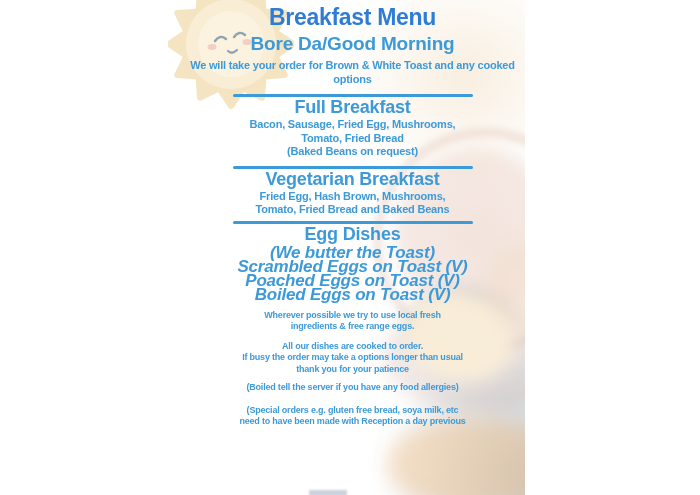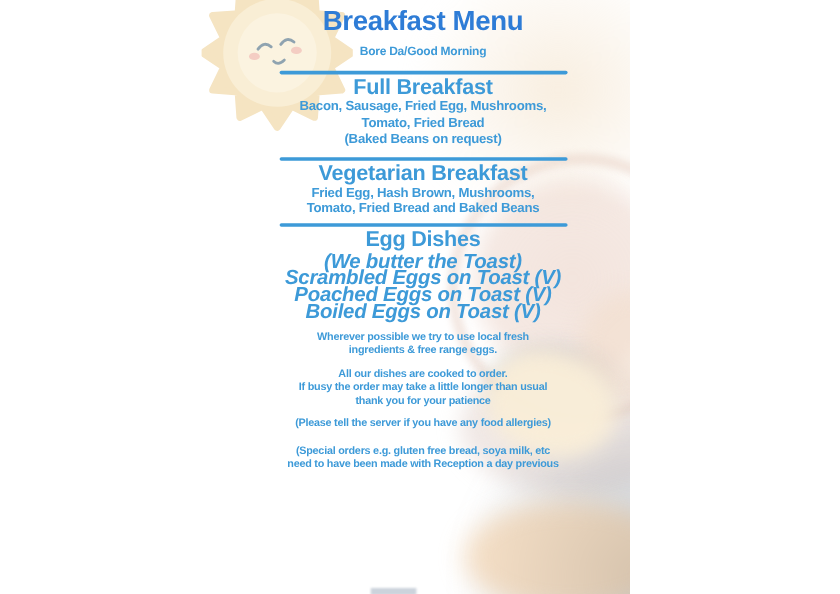--- a/index.html
+++ b/index.html
@@ -25,21 +25,21 @@
   .cutoff-shape{position:absolute;left:309px;top:490px;width:38px;height:6px;
     background:rgba(110,130,155,.35);filter:blur(1px);z-index:3;}
 
   .sun{position:absolute;left:168px;top:-20px;z-index:1;}
 
   
   .col{position:absolute;left:180px;top:0;width:345px;z-index:2;text-align:center;
     color:var(--body-blue,#3d9ad8);font-weight:700;letter-spacing:-0.2px;}
   .col *{margin:0;white-space:pre-line;}
   .title{margin-top:5px;font-size:23px;line-height:25px;letter-spacing:-0.3px;color:var(--title-blue,#2e7cd6);}
-  .subtitle{margin-top:7px;font-size:10px;line-height:14px;}
+  .subtitle{margin-top:7px;font-size:19px;line-height:14px;}
   .body-txt{font-size:11px;line-height:13.5px;}
   .intro1{margin-top:11px;}
   .intro2{margin-top:8px;}
   .divider{height:3px;width:240px;margin:0 auto;border-radius:2px;background:var(--divider-blue,#3d9ad8);}
   .d1{margin-top:8px;}
   .d2{margin-top:7px;}
   .d3{margin-top:4px;}
   .sec-head{margin-top:3px;font-size:18px;line-height:14px;}
   .items{margin-top:4px;}
   .egg-items{margin-top:5px;font-size:17px;line-height:14px;font-style:italic;}
@@ -74,20 +74,22 @@
     <path d="M66,57 Q71,50 77,55" fill="none" stroke="#8fa3b0" stroke-width="2.4" stroke-linecap="round"></path>
     <path d="M60,71 Q64,75 69,70" fill="none" stroke="#8fa3b0" stroke-width="2.2" stroke-linecap="round"></path>
     <ellipse cx="44" cy="67" rx="4.5" ry="3" fill="#f2c6bd" opacity="0.85"></ellipse>
     <ellipse cx="79" cy="62" rx="4.5" ry="3" fill="#f2c6bd" opacity="0.85"></ellipse>
   </svg>
 
   <div class="col">
     <h1 class="title">Breakfast Menu</h1>
     <h2 class="subtitle">Bore Da/Good Morning</h2>
 
+    <p class="body-txt intro2">We will take your order for Brown &amp; White Toast and any cooked
+options</p>
 
     <div class="divider d1"></div>
     <h3 class="sec-head">Full Breakfast</h3>
     <p class="body-txt items">Bacon, Sausage, Fried Egg, Mushrooms,
 Tomato, Fried Bread
 (Baked Beans on request)</p>
 
     <div class="divider d2"></div>
     <h3 class="sec-head">Vegetarian Breakfast</h3>
     <p class="body-txt items">Fried Egg, Hash Brown, Mushrooms,
@@ -96,21 +98,21 @@
     <div class="divider d3"></div>
     <h3 class="sec-head">Egg Dishes</h3>
     <p class="body-txt egg-items">(We butter the Toast)
 Scrambled Eggs on Toast (V)
 Poached Eggs on Toast (V)
 Boiled Eggs on Toast (V)</p>
 
     <p class="fine n1">Wherever possible we try to use local fresh
 ingredients &amp; free range eggs.</p>
     <p class="fine n2">All our dishes are cooked to order.
-If busy the order may take a little longer than usual
+If busy the order may take a options longer than usual
 thank you for your patience</p>
-    <p class="fine n3">(Please tell the server if you have any food allergies)</p>
+    <p class="fine n3">(Boiled tell the server if you have any food allergies)</p>
     <p class="fine n4">(Special orders e.g. gluten free bread, soya milk, etc
 need to have been made with Reception a day previous</p>
   </div>
 
   <div class="cutoff-shape"></div>
 </div>
 
 </body></html>

